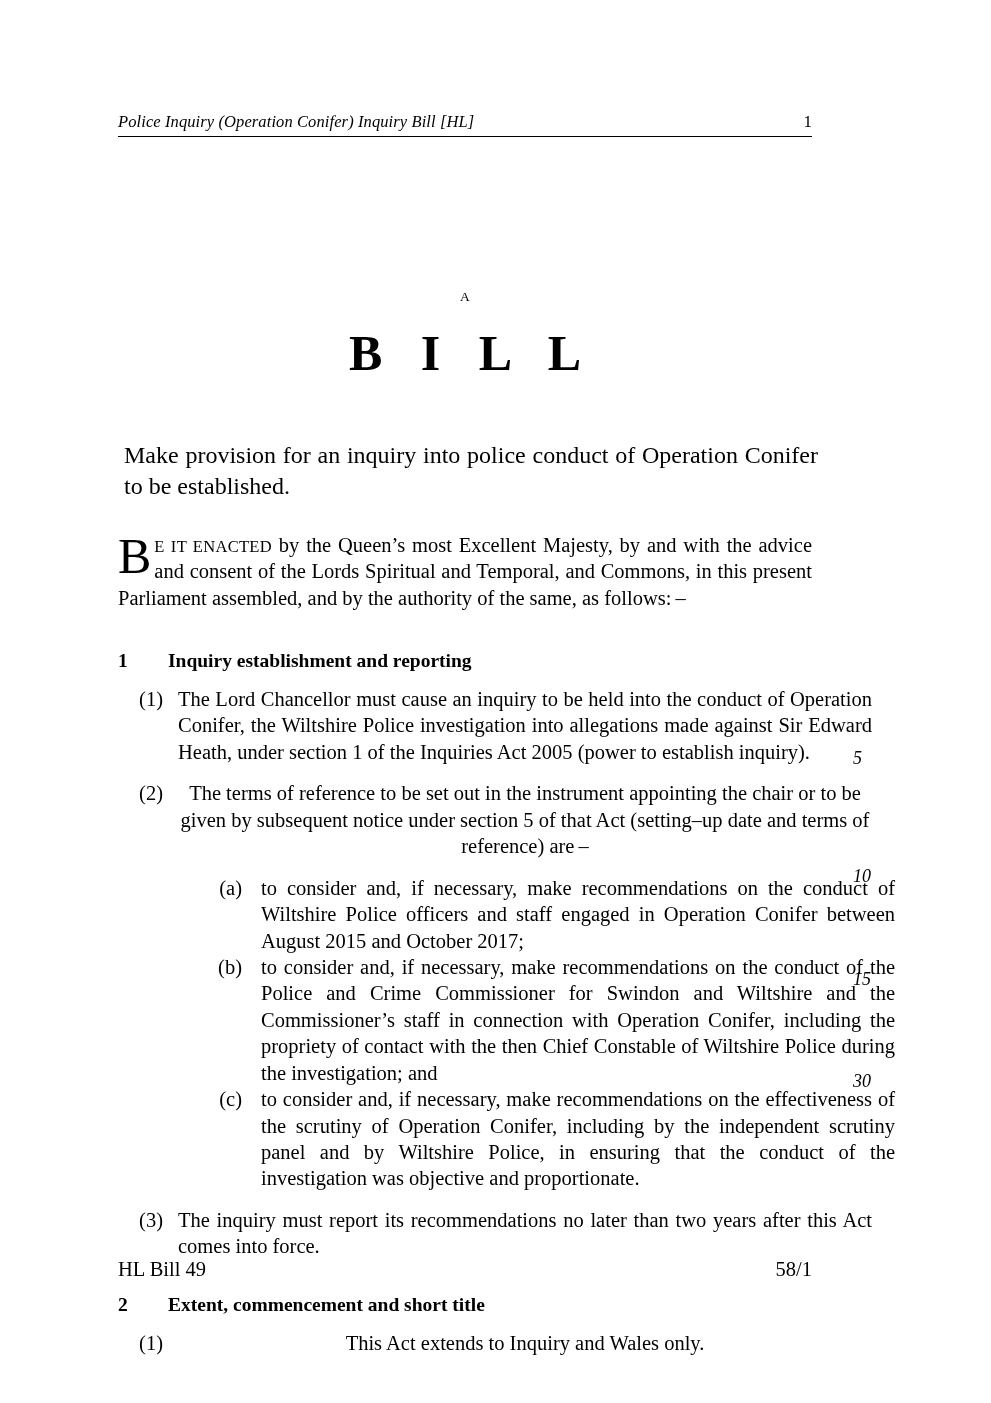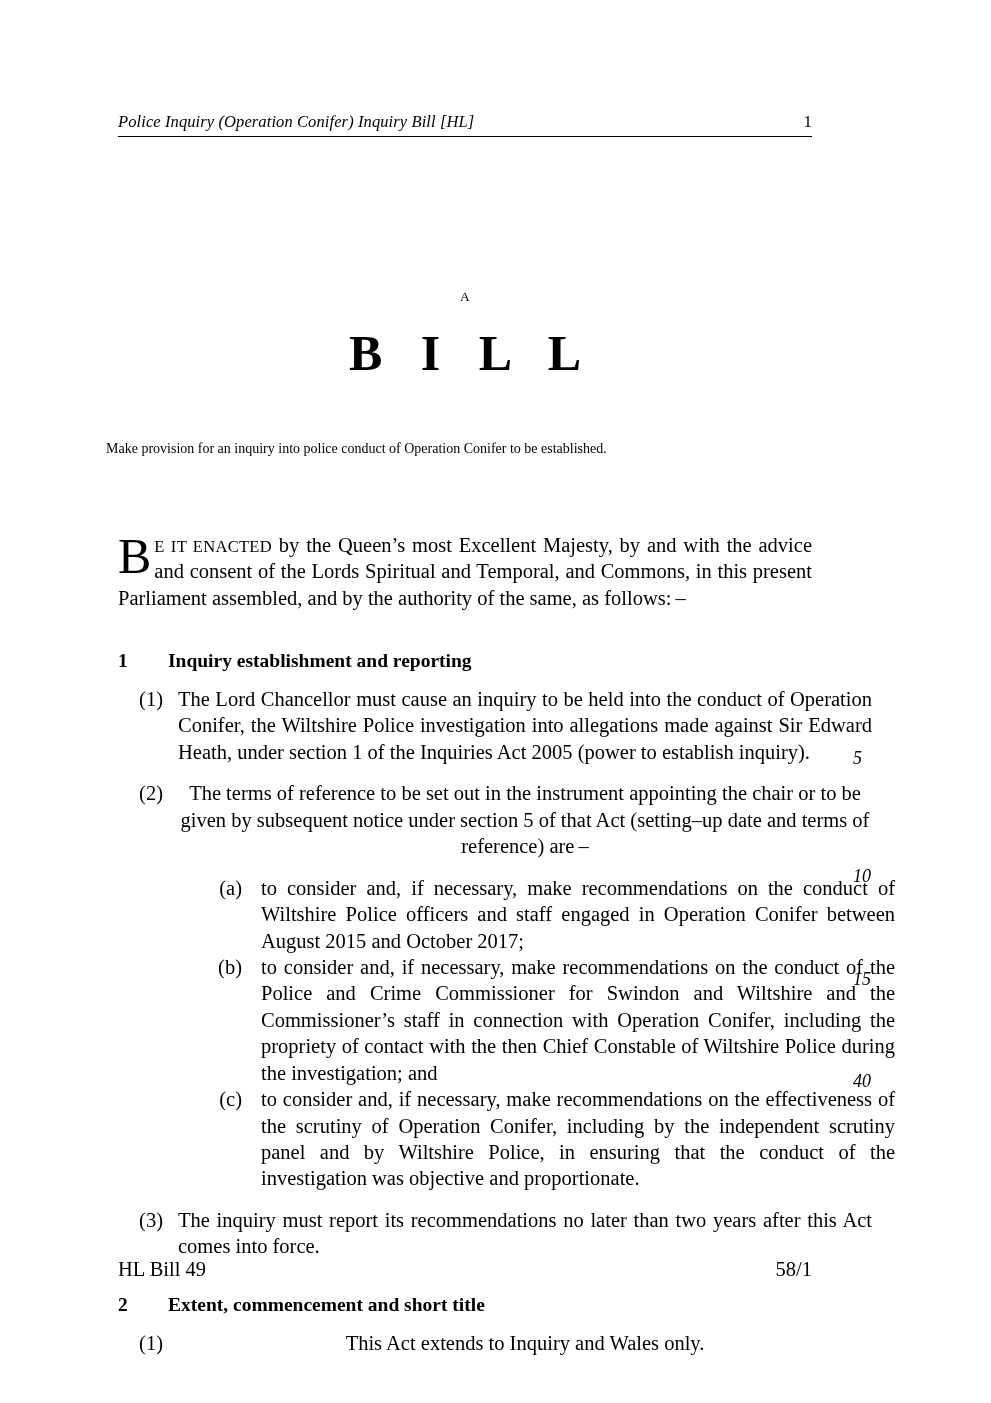--- a/index.html
+++ b/index.html
@@ -65,24 +65,24 @@
   }
   .word-to {
     font-size: 13.5px;
     letter-spacing: 0.6px;
     margin-top: 26px;
   }
 
   
   .long-title {
     position: absolute;
-    left: 106px;
+    left: 124px;
     top: 440px;
     width: 694px;
-    font-size: 14px;
+    font-size: 24px;
     line-height: 1.29;
     text-align: justify;
     text-justify: inter-word;
     hyphens: none;
   }
 
   
   .enacting {
     position: absolute;
     left: 118px;
@@ -261,20 +261,20 @@
         <span class="subsec-no">(1)</span>
         <span class="subsec-text nojust">This Act extends to Inquiry and Wales only.</span>
       </div>
     </div>
 
   </div>
 
   <div class="linenum" style="top:748px;">5</div>
   <div class="linenum" style="top:866px;">10</div>
   <div class="linenum" style="top:969px;">15</div>
-  <div class="linenum" style="top:1071px;">40</div>
+  <div class="linenum" style="top:1071px;">30</div>
 
   <div class="footer">
     <span>HL Bill 49</span>
     <span>58/1</span>
   </div>
 
 </div>
 
 </body></html>

